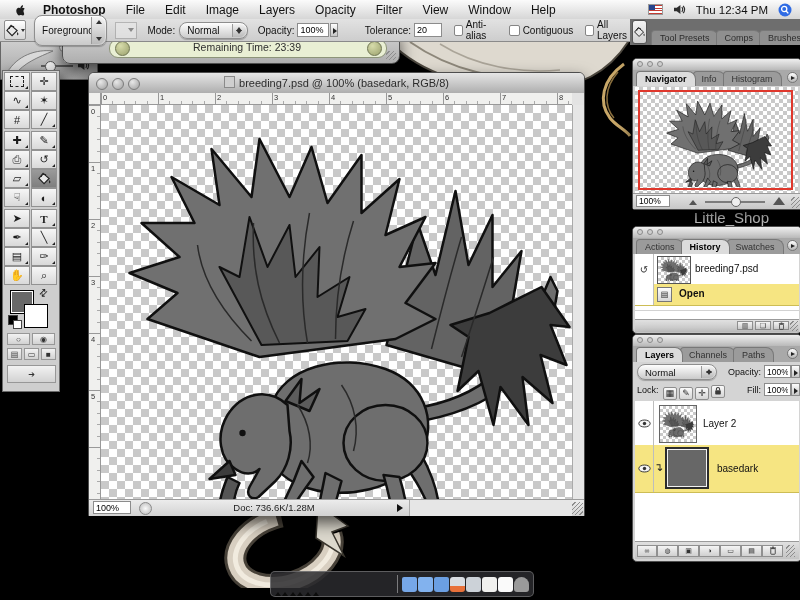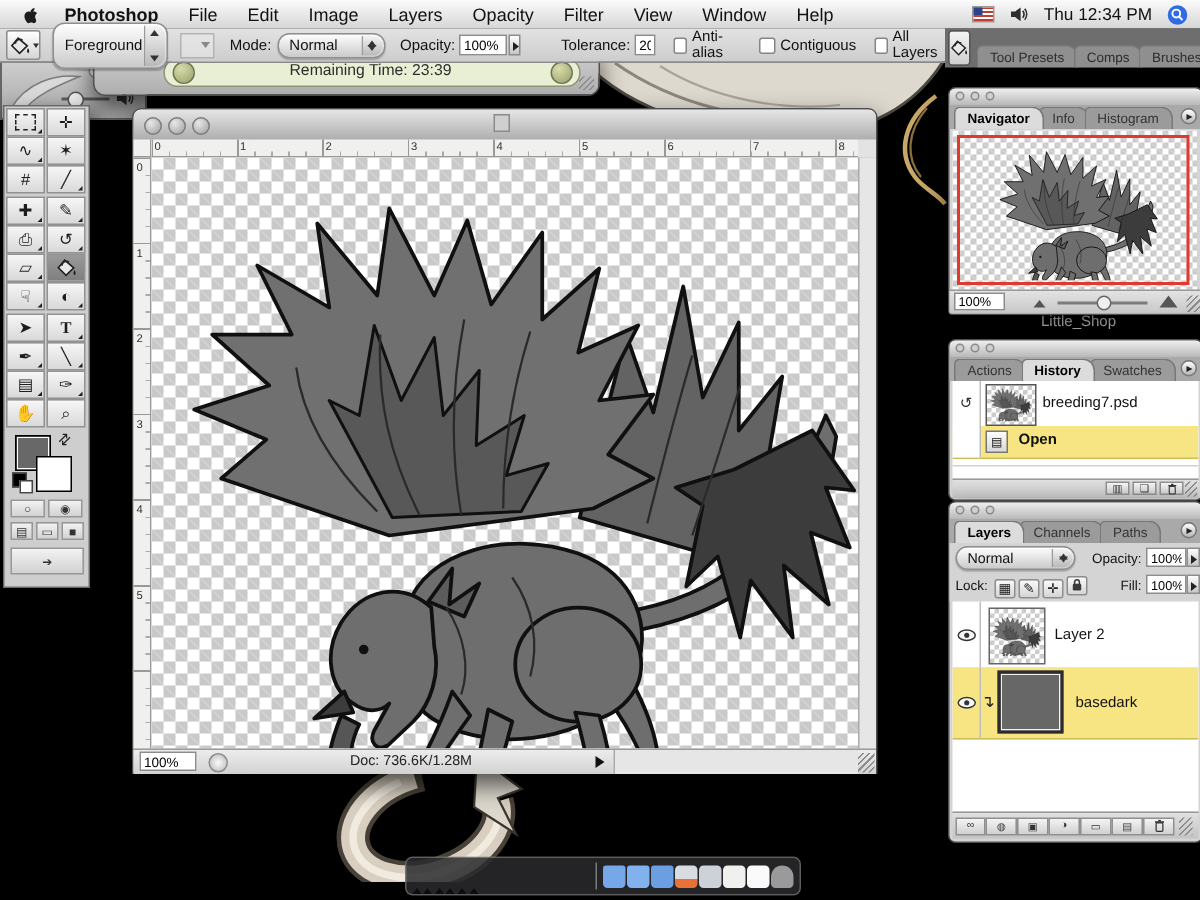--- a/index.html
+++ b/index.html
@@ -156,21 +156,21 @@
     </svg>
     <div class="abs" style="left:58px;top:2px;width:7px;height:7px;border-radius:50%;background:#e3e3e3;border:1px solid #888"></div>
     <div class="abs" style="left:70px;top:2px;width:7px;height:7px;border-radius:50%;background:#e3e3e3;border:1px solid #888"></div>
     <div class="abs" style="left:40px;top:24px;width:32px;height:2px;background:#5d5d5d"></div>
     <div class="abs" style="left:44px;top:20px;width:9px;height:9px;border-radius:50%;background:#efefef;border:1px solid #555"></div>
     <svg class="abs" style="left:76px;top:19px" width="13" height="11">
         <use href="#sym-speaker"></use>
       </svg>
   </div>
 
-  <div class="abs" style="left:694px;top:209px;font-size:10px;color:#e4e4e4;text-shadow:0 1px 2px #000">Little_Shop</div>
+  <div class="abs" style="left:694px;top:209px;font-size:15px;color:#e4e4e4;text-shadow:0 1px 2px #000">Little_Shop</div>
 
   <div class="win" style="left:62px;top:30px;width:336px;height:32px;background:linear-gradient(#d3d3d3,#aeaeae);border-radius:8px">
     <div class="abs" style="left:46px;top:8px;width:276px;height:17px;border-radius:9px;background:#e9efd4;border:1px solid #8d9579"></div>
     <div class="abs" style="left:52px;top:10px;width:13px;height:13px;border-radius:50%;background:radial-gradient(circle at 35% 30%,#d7dcab,#9aa06c);border:1px solid #6f7552"></div>
     <div class="abs" style="left:304px;top:10px;width:13px;height:13px;border-radius:50%;background:radial-gradient(circle at 35% 30%,#d7dcab,#9aa06c);border:1px solid #6f7552"></div>
     <div class="abs" style="left:46px;top:10px;width:276px;text-align:center;font-size:10.5px;color:#2e2e2e">Remaining Time: 23:39</div>
     <div class="abs grip" style="right:3px;bottom:3px;width:10px;height:9px"></div>
   </div>
 
   <div class="abs" style="left:0;top:0;width:800px;height:19px;background:linear-gradient(#fbfbfb,#d6d6d6);border-bottom:1px solid #8a8a8a;display:flex;align-items:center">
@@ -219,21 +219,21 @@
     </span>
     <span style="margin-left:10px;font-size:10px">Mode:</span>
     <span class="popup" style="position:relative;margin-left:4px;width:86px;height:17px">
       <span style="font-size:10px">Normal</span>
         <span class="cap"></span>
     </span>
     <span style="margin-left:10px;font-size:10px">Opacity:</span>
     <input class="field" style="margin-left: 3px; width: 32px;" value="100%">
     <span class="arrbtn" style="position:relative;display:inline-block;margin-left:1px"></span>
     <span style="margin-left:27px;font-size:10px">Tolerance:</span>
-    <input class="field" style="margin-left: 3px; width: 14px;" value="20">
+    <input class="field" style="margin-left: 3px; width: 28px;" value="20">
     <span style="margin-left:12px;font-size:10px;display:inline-flex;align-items:center">
         <span class="cb"></span>
         <span>Anti-alias</span>
       </span>
     <span style="margin-left:12px;font-size:10px;display:inline-flex;align-items:center">
         <span class="cb"></span>
         <span>Contiguous</span>
       </span>
     <span style="margin-left:12px;font-size:10px;display:inline-flex;align-items:center">
         <span class="cb"></span>
@@ -365,21 +365,21 @@
         <span>➔</span>
       </span>
   </div>
 
   <div class="win" style="left:88px;top:72px;width:495px;height:442px;border-radius:6px 6px 0 0">
     <div class="abs" style="left:0;top:0;right:0;height:20px;border-radius:5px 5px 0 0;background:linear-gradient(#e6e6e6,#aeaeae);border-bottom:1px solid #7e7e7e">
       <div class="abs" style="left:7px;top:5px;width:10px;height:10px;border-radius:50%;background:radial-gradient(circle at 35% 30%,#e8e8e8,#9f9f9f);border:.5px solid #7c7c7c"></div>
       <div class="abs" style="left:23px;top:5px;width:10px;height:10px;border-radius:50%;background:radial-gradient(circle at 35% 30%,#e8e8e8,#9f9f9f);border:.5px solid #7c7c7c"></div>
       <div class="abs" style="left:39px;top:5px;width:10px;height:10px;border-radius:50%;background:radial-gradient(circle at 35% 30%,#e8e8e8,#9f9f9f);border:.5px solid #7c7c7c"></div>
       <div class="abs" style="left:0;right:0;top:3px;text-align:center;font-size:11px;color:#2c2c2c">
-        <span style="display:inline-block;width:9px;height:10px;background:#cfcfcf;border:1px solid #8a8a8a;vertical-align:-1px;margin-right:4px"></span>
+        <span style="display:inline-block;width:9px;height:10px;background:#cfcfcf;border:1px solid #8a8a8a;vertical-align:-1px;margin-right:4px"></span><span>breeding7.psd @ 100% (basedark, RGB/8)</span>
       </div>
     </div>
 
     <div class="abs ruler" style="left:0;top:20px;width:12px;height:12px;border-right:1px solid #999;border-bottom:1px solid #999"></div>
     <div class="abs ruler" style="left:12px;top:20px;width:471px;height:12px;border-bottom:1px solid #999;background-image:repeating-linear-gradient(to right,#999 0 1px,transparent 1px 57px),repeating-linear-gradient(to right,#aaa 0 1px,transparent 1px 11.4px);background-size:100% 100%,100% 4px;background-position:0 0,0 8px;background-repeat:no-repeat,repeat-x;background-color:#f0f0ee">
       <span class="rnum" style="left:2px">0</span>
       <span class="rnum" style="left:59px">1</span>
       <span class="rnum" style="left:116px">2</span>
       <span class="rnum" style="left:173px">3</span>
       <span class="rnum" style="left:230px">4</span>

